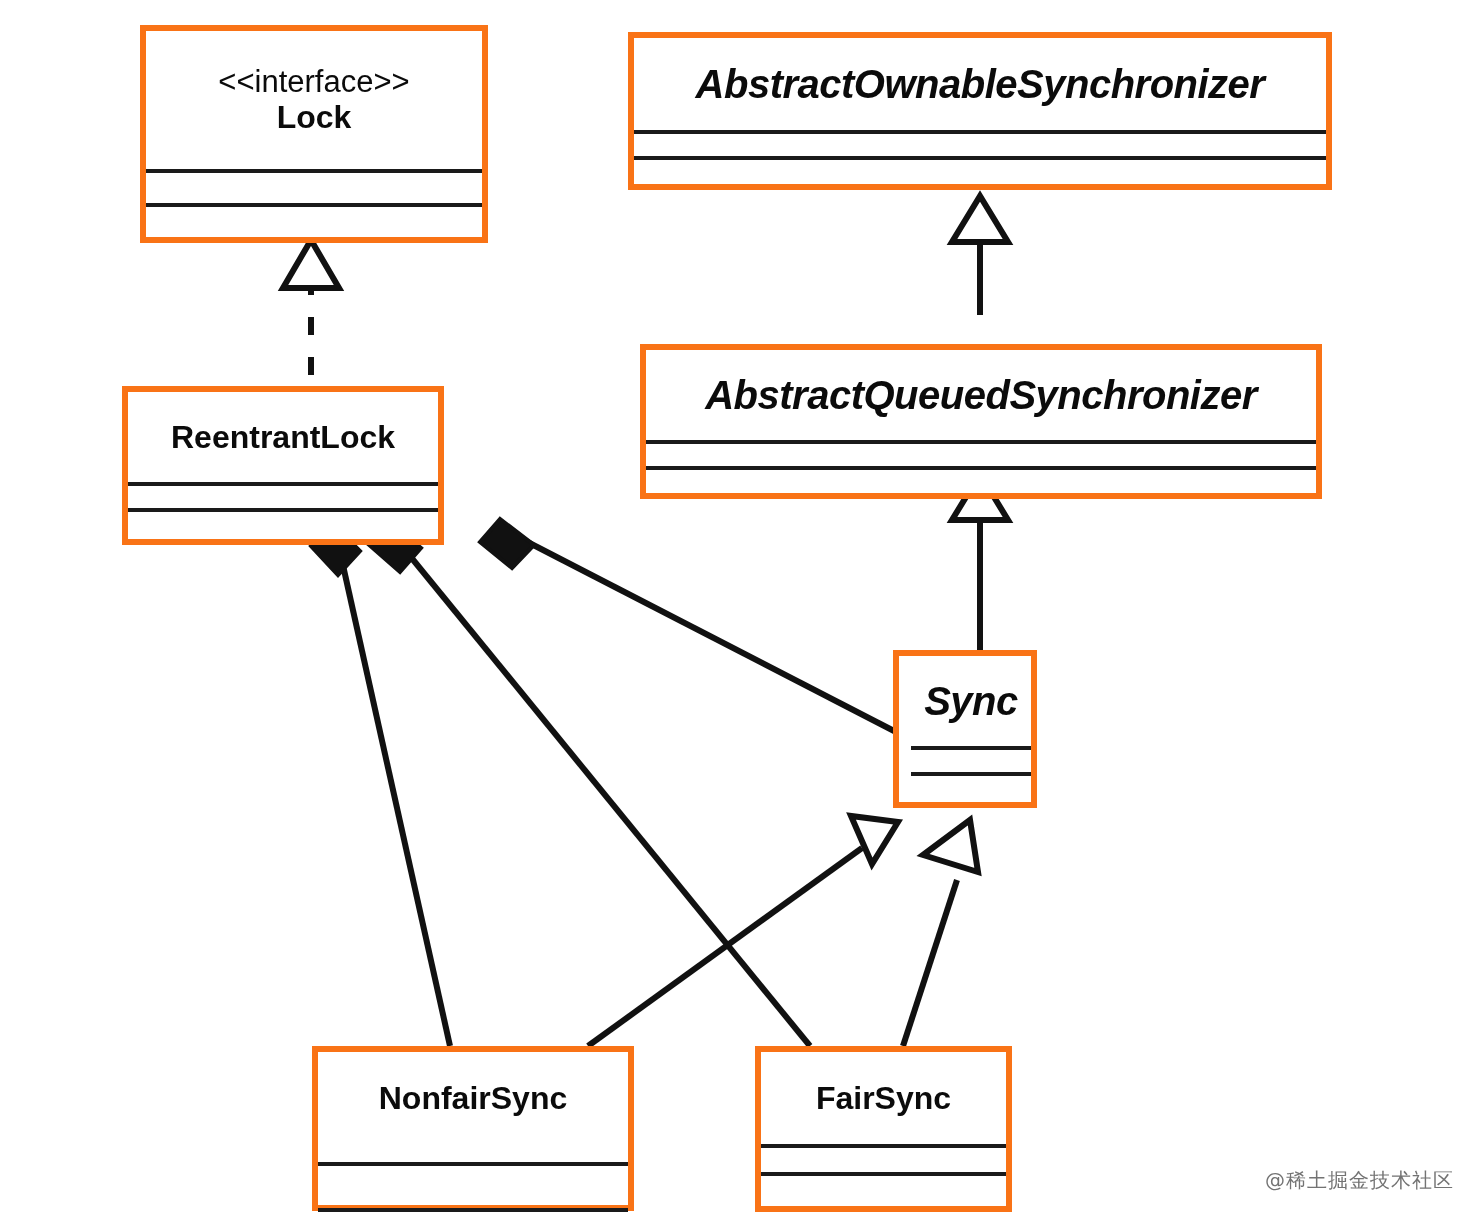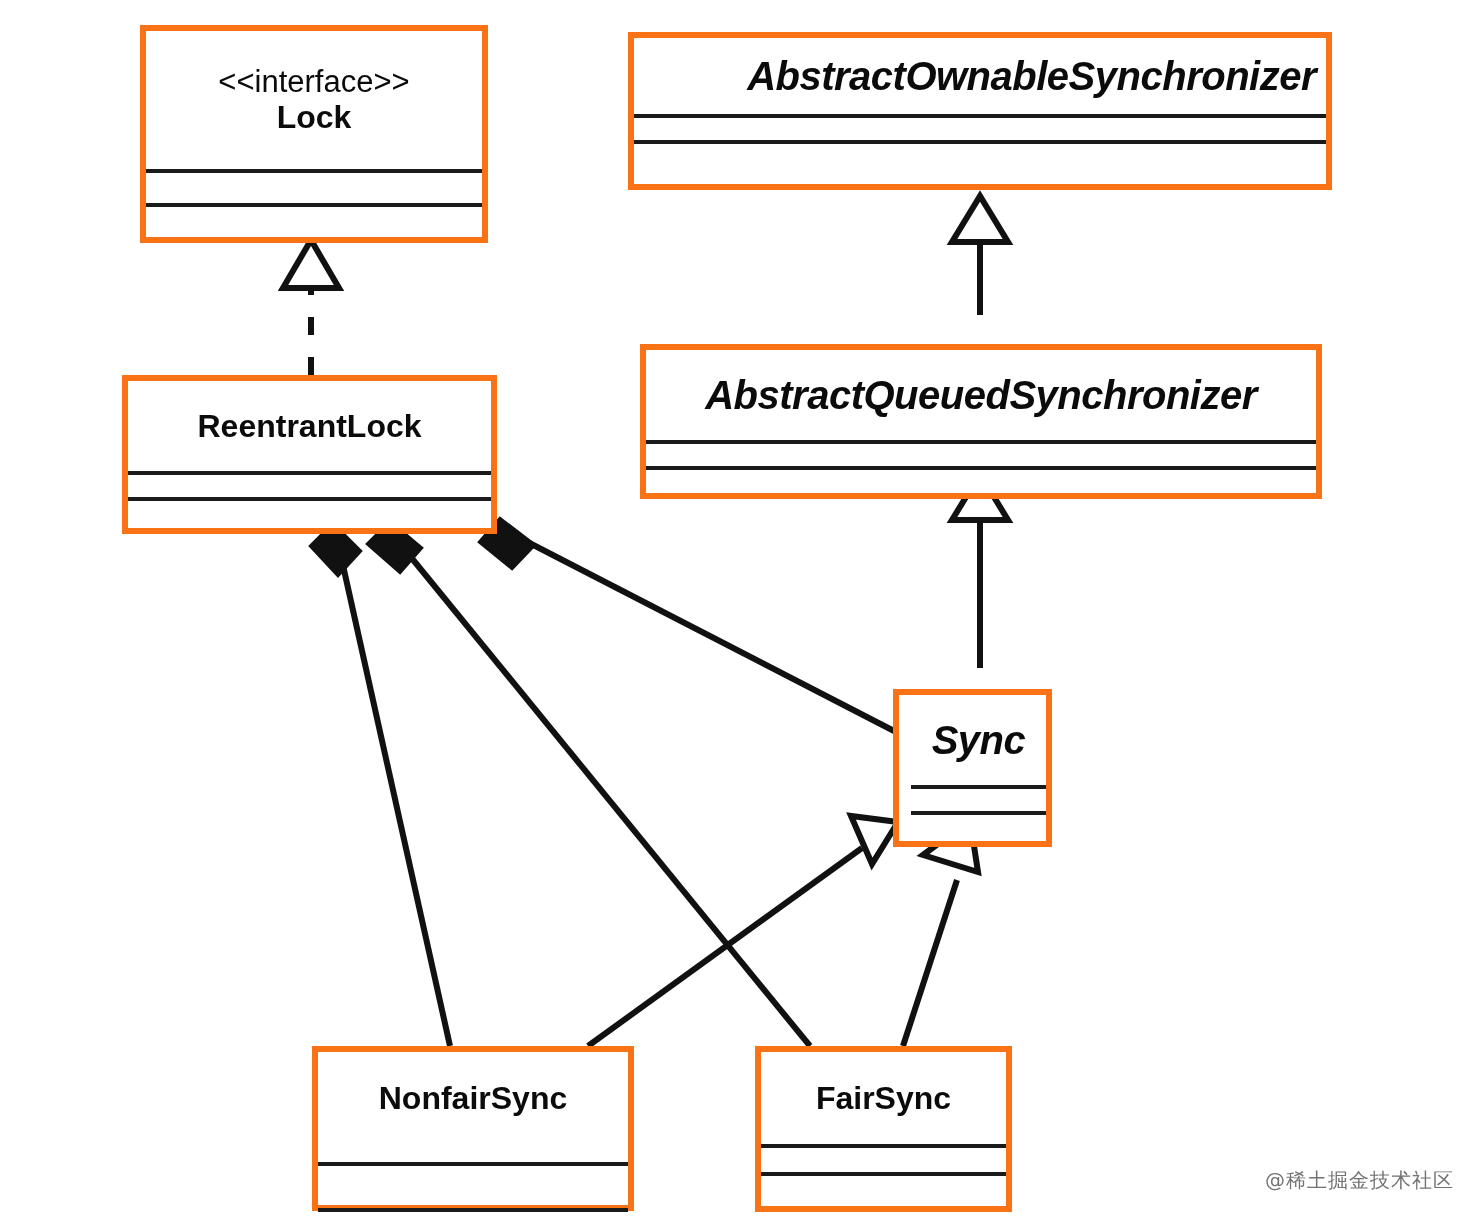--- a/index.html
+++ b/index.html
@@ -128,44 +128,44 @@
   <div class="uml-box" style="left:140px; top:25px; width:348px; height:218px;">
     <div class="uml-title" style="height:138px;">
       <div class="stereotype">&lt;&lt;interface&gt;&gt;</div>
       <div class="cname">Lock</div>
     </div>
     <div class="uml-compartment" style="height:34px;"></div>
     <div class="uml-compartment" style="flex:1;"></div>
   </div>
 
   <div class="uml-box" style="left:628px; top:32px; width:704px; height:158px;">
-    <div class="uml-title" style="height:76px;align-items:flex-end;">
+    <div class="uml-title" style="height:92px;">
       <div class="cname abstract">AbstractOwnableSynchronizer</div>
     </div>
     <div class="uml-compartment" style="height:26px;"></div>
     <div class="uml-compartment" style="flex:1;"></div>
   </div>
 
   <div class="uml-box" style="left:640px; top:315px; width:682px; height:155px;margin-top:29px;">
     <div class="uml-title" style="height:90px;">
       <div class="cname abstract">AbstractQueuedSynchronizer</div>
     </div>
     <div class="uml-compartment" style="height:26px;"></div>
     <div class="uml-compartment" style="flex:1;"></div>
   </div>
 
-  <div class="uml-box" style="left:122px; top:375px; width:375px; height:159px;">
+  <div class="uml-box" style="left:122px; top:386px; width:322px; height:159px;">
     <div class="uml-title" style="height:90px;">
       <div class="cname">ReentrantLock</div>
     </div>
     <div class="uml-compartment" style="height:26px;"></div>
     <div class="uml-compartment" style="flex:1;"></div>
   </div>
 
-  <div class="uml-box" style="left:893px; top:689px; width:159px; height:158px;padding-left:12px;">
+  <div class="uml-box" style="left:893px; top:650px; width:144px; height:158px;padding-left:12px;">
     <div class="uml-title" style="height:90px;">
       <div class="cname abstract">Sync</div>
     </div>
     <div class="uml-compartment" style="height:26px;"></div>
     <div class="uml-compartment" style="flex:1;"></div>
   </div>
 
   <div class="uml-box" style="left:312px; top:1046px; width:322px; height:165px;gap:18px;">
     <div class="uml-title" style="height:92px;">
       <div class="cname">NonfairSync</div>

